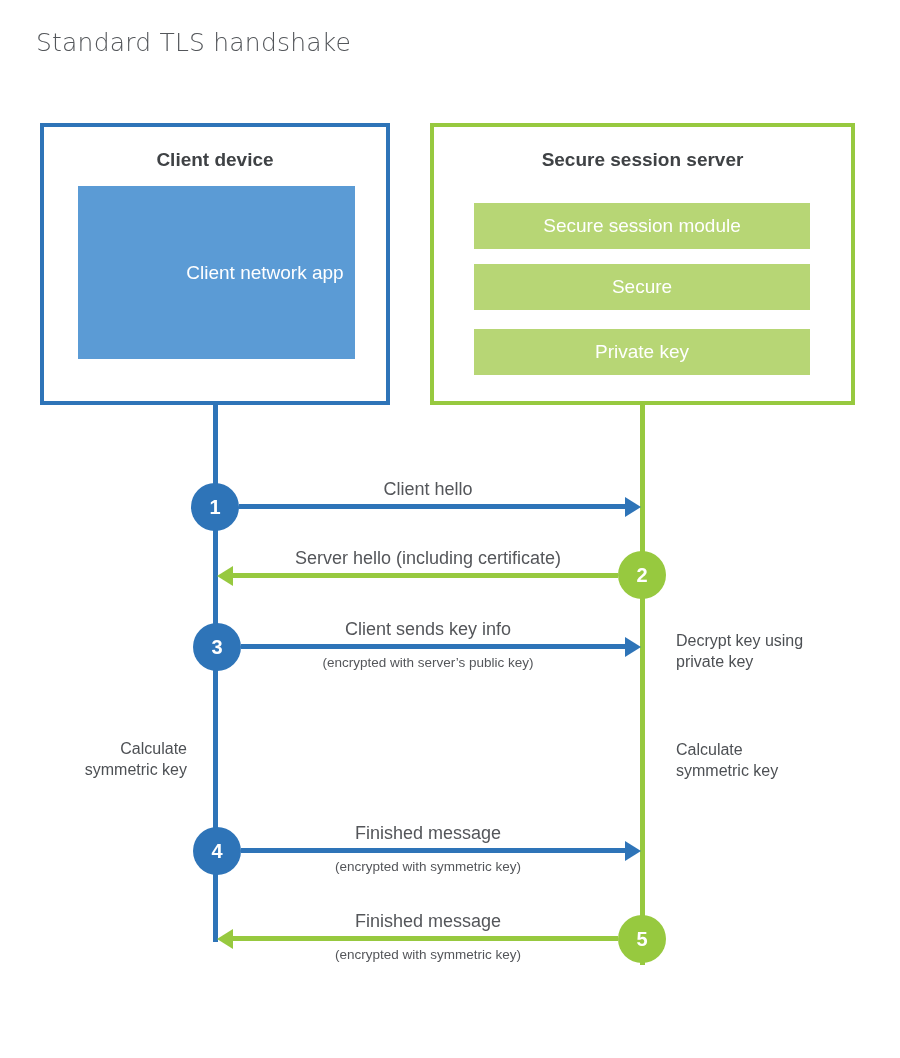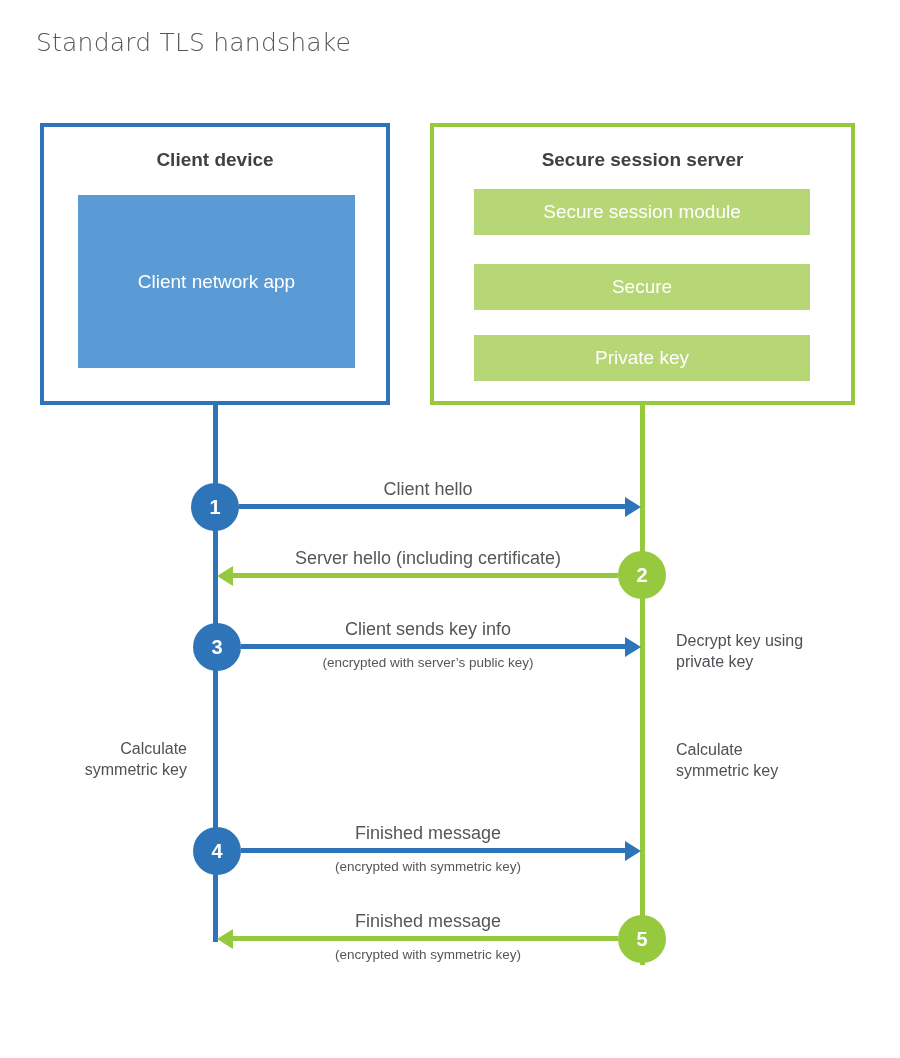--- a/index.html
+++ b/index.html
@@ -14,29 +14,29 @@
   }
   
   .box { position:absolute; top:123px; height:282px; background:#fff; box-sizing:border-box; }
   .client-box { left:40px; width:350px; border:4px solid var(--blue); }
   .server-box { left:430px; width:425px; border:4px solid var(--green);text-decoration:underline; }
   .box-title {
     position:absolute; left:0; right:0; top:22px; text-align:center;
     font-size:19px; font-weight:700; color:var(--heading-text);
   }
   .app-box {
-    position:absolute; left:34px; top:68px; width:277px; height:173px;
-    background:var(--blue-light); display:flex; align-items:center; justify-content:center;
+    position:absolute; left:34px; top:59px; width:277px; height:173px;
+    background:var(--blue-light); display:flex; align-items:center; justify-content:flex-end;
   }
   .app-box span { width:180px; text-align:center; font-size:19px; color:#fff; line-height:1.55; }
   .bar {
     position:absolute; left:40px; width:336px; height:46px; background:var(--green-light);
     color:#fff; font-size:19px; display:flex; align-items:center; justify-content:center;
   }
-  .bar1 { top:62px; } .bar2 { top:137px; } .bar3 { top:208px; }
+  .bar1 { top:76px; } .bar2 { top:137px; } .bar3 { top:202px; }
   
   .vline { position:absolute; width:5px; top:405px; }
   .client-line { left:213px; height:537px; background:var(--blue); }
   .server-line { left:640px; height:560px; background:var(--green); }
   
   .step-circle {
     position:absolute; width:48px; height:48px; border-radius:50%;
     color:#fff; font-weight:700; font-size:20px;
     display:flex; align-items:center; justify-content:center;
   }

